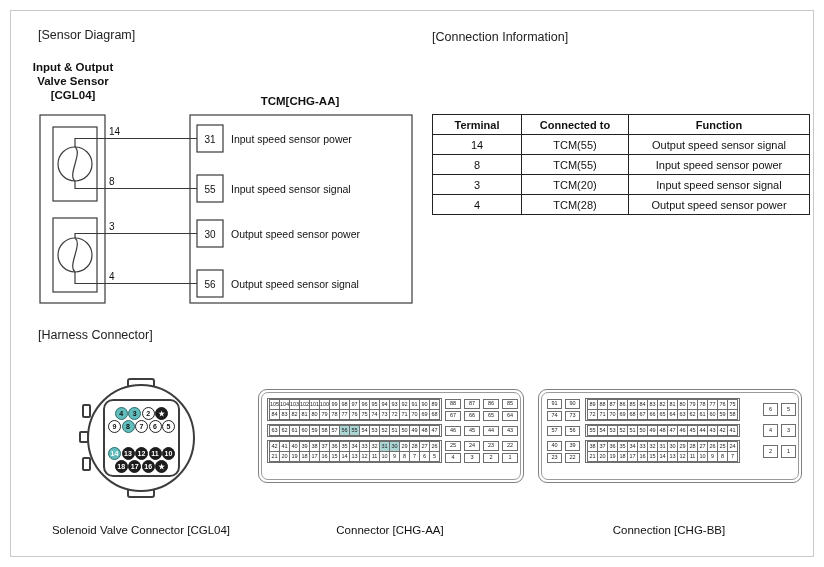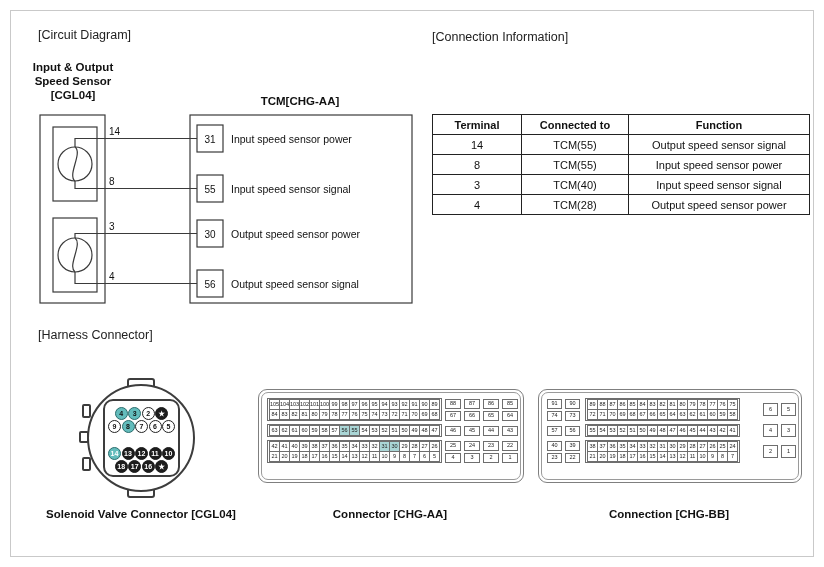--- a/index.html
+++ b/index.html
@@ -29,34 +29,34 @@
   .ctab{position:absolute;border:2px solid #3d3d3d;background:#fff;box-sizing:border-box;z-index:1;}
   .keyway{position:absolute;left:14px;top:13px;width:77px;height:78px;border:2px solid #3d3d3d;border-radius:10px;box-sizing:border-box;}
   .cpin{position:absolute;width:13px;height:13px;border-radius:50%;box-sizing:border-box;border:1px solid #222;
     display:flex;align-items:center;justify-content:center;font-size:7px;line-height:1;font-weight:bold;}
   .cpin.light{background:#fff;color:#111;}
   .cpin.dark{background:var(--pdark,#1c1c1c);color:#fff;border-color:var(--pdark,#1c1c1c);}
   .cpin.teal{background:var(--hlc,#63bcbc);color:#111;border-color:#2a6d6d;}
   .cpin.teal-dark{background:var(--hlc,#63bcbc);color:#fff;border-color:#2a6d6d;}
 
   svg text{font-family:"Liberation Sans",sans-serif;fill:#111;}
-  .caption{font-weight:bold;font-size:11.5px;}
+  .caption{font-weight:normal;font-size:11.5px;margin-top:16px;}
 </style>
 </head>
 <body>
 
 <div class="frame"></div>
 
-<div class="abs sec-label" style="left:38px;top:28px;">[Circuit Diagram]</div>
+<div class="abs sec-label" style="left:38px;top:28px;">[Sensor Diagram]</div>
 <div class="abs sec-label" style="left:432px;top:30px;">[Connection Information]</div>
 <div class="abs sec-label" style="left:38px;top:328px;">[Harness Connector]</div>
 
 <div class="abs bold-label center" style="left:25px;top:60px;width:96px;line-height:14px;">
   <div>Input &amp; Output</div>
-  <div>Speed Sensor</div>
+  <div>Valve Sensor</div>
   <div>[CGL04]</div>
 </div>
 <div class="abs bold-label center" style="left:200px;top:95px;width:200px;">TCM[CHG-AA]</div>
 
 <svg class="abs" style="left:30px;top:108px;" width="390" height="200" viewBox="0 0 390 200">
   <g fill="none" stroke="#3a3a3a" stroke-width="1.2">
     <rect x="10" y="7" width="65" height="188"></rect>
     <rect x="23" y="19" width="44" height="74"></rect>
     <rect x="23" y="110" width="44" height="74"></rect>
     <circle cx="45" cy="56" r="17"></circle>
@@ -103,21 +103,21 @@
         <td>TCM(55)</td>
         <td>Output speed sensor signal</td>
       </tr>
       <tr>
         <td>8</td>
         <td>TCM(55)</td>
         <td>Input speed sensor power</td>
       </tr>
       <tr>
         <td>3</td>
-        <td>TCM(40)</td>
+        <td>TCM(20)</td>
         <td>Input speed sensor signal</td>
       </tr>
       <tr>
         <td>4</td>
         <td>TCM(28)</td>
         <td>Output speed sensor power</td>
       </tr>
     </tbody>
 </table>
 

